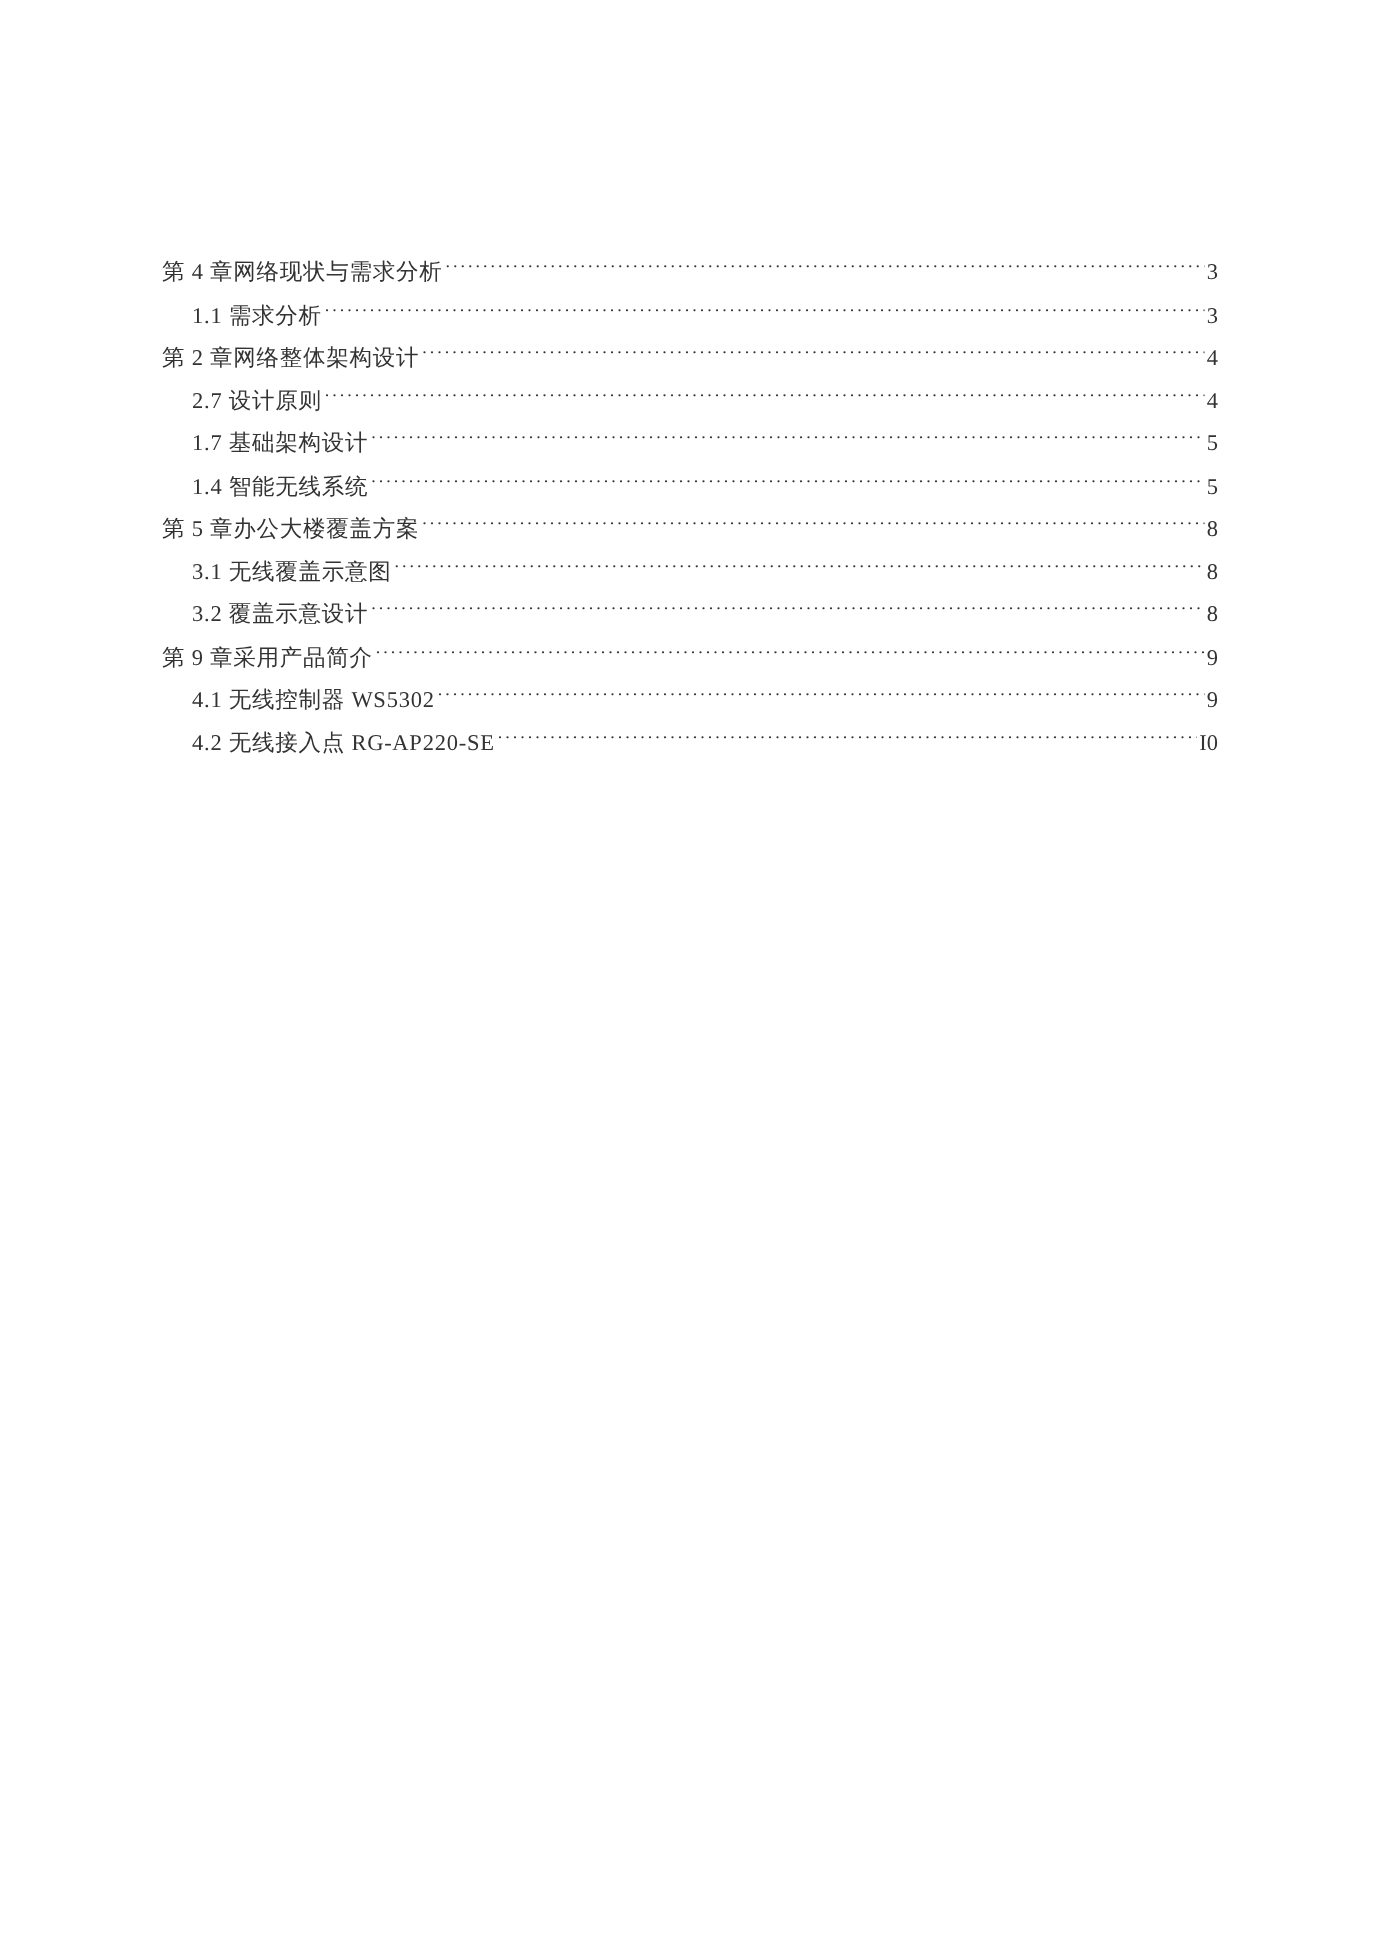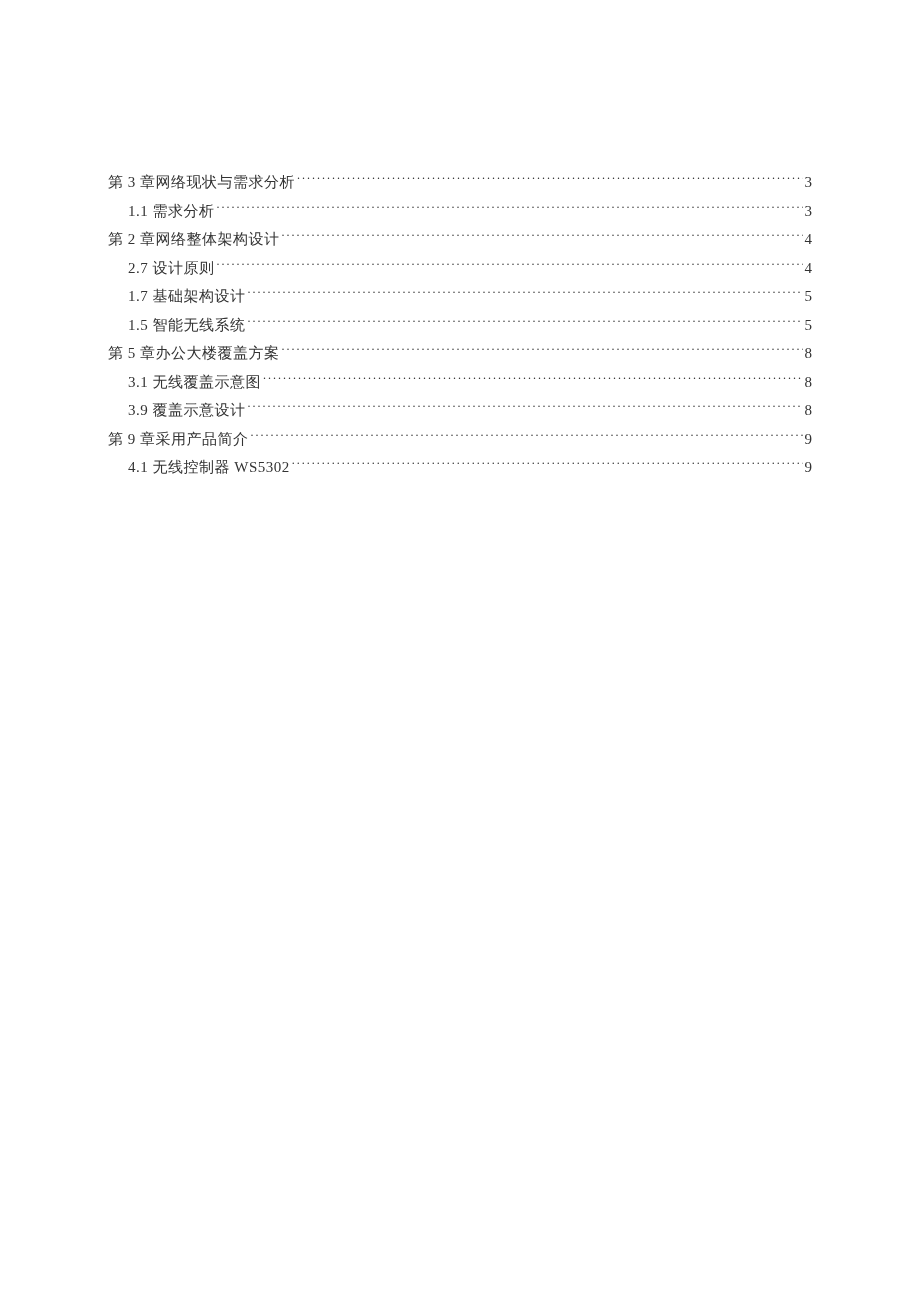--- a/index.html
+++ b/index.html
@@ -54,21 +54,21 @@
     .toc-page {
       flex-shrink: 0;
       font-family: "Times New Roman", serif;
     }
   </style>
 </head>
 <body>
 
 <div class="toc-container">
   <div class="toc-entry level-1">
-    <span class="toc-title">第 3 章网络现状与需求分析</span>
+    <span class="toc-title">第 4 章网络现状与需求分析</span>
     <span class="toc-dots"></span>
     <span class="toc-page">3</span>
   </div>
   <div class="toc-entry level-2">
     <span class="toc-title">1.1 需求分析</span>
     <span class="toc-dots"></span>
     <span class="toc-page">3</span>
   </div>
   <div class="toc-entry level-1">
     <span class="toc-title">第 2 章网络整体架构设计</span>
@@ -79,42 +79,47 @@
     <span class="toc-title">2.7  设计原则</span>
     <span class="toc-dots"></span>
     <span class="toc-page">4</span>
   </div>
   <div class="toc-entry level-2">
     <span class="toc-title">1.7  基础架构设计</span>
     <span class="toc-dots"></span>
     <span class="toc-page">5</span>
   </div>
   <div class="toc-entry level-2">
-    <span class="toc-title">1.5  智能无线系统</span>
+    <span class="toc-title">1.4  智能无线系统</span>
     <span class="toc-dots"></span>
     <span class="toc-page">5</span>
   </div>
   <div class="toc-entry level-1">
     <span class="toc-title">第 5 章办公大楼覆盖方案</span>
     <span class="toc-dots"></span>
     <span class="toc-page">8</span>
   </div>
   <div class="toc-entry level-2">
     <span class="toc-title">3.1  无线覆盖示意图</span>
     <span class="toc-dots"></span>
     <span class="toc-page">8</span>
   </div>
   <div class="toc-entry level-2">
-    <span class="toc-title">3.9  覆盖示意设计</span>
+    <span class="toc-title">3.2  覆盖示意设计</span>
     <span class="toc-dots"></span>
     <span class="toc-page">8</span>
   </div>
   <div class="toc-entry level-1">
     <span class="toc-title">第 9 章采用产品简介</span>
     <span class="toc-dots"></span>
     <span class="toc-page">9</span>
   </div>
   <div class="toc-entry level-2">
     <span class="toc-title">4.1  无线控制器 WS5302</span>
     <span class="toc-dots"></span>
     <span class="toc-page">9</span>
   </div>
+  <div class="toc-entry level-2">
+    <span class="toc-title">4.2  无线接入点 RG-AP220-SE</span>
+    <span class="toc-dots"></span>
+    <span class="toc-page">I0</span>
+  </div>
 </div>
 
 </body></html>

